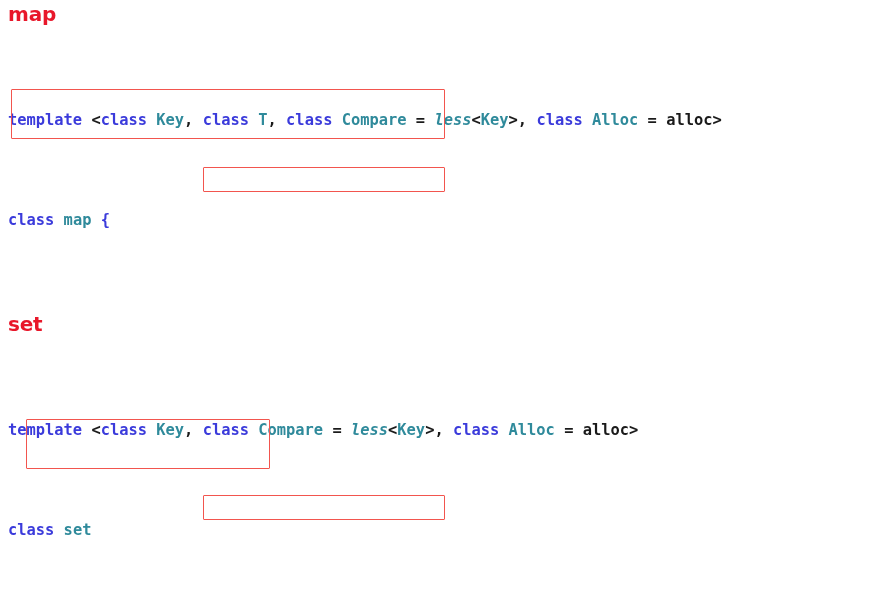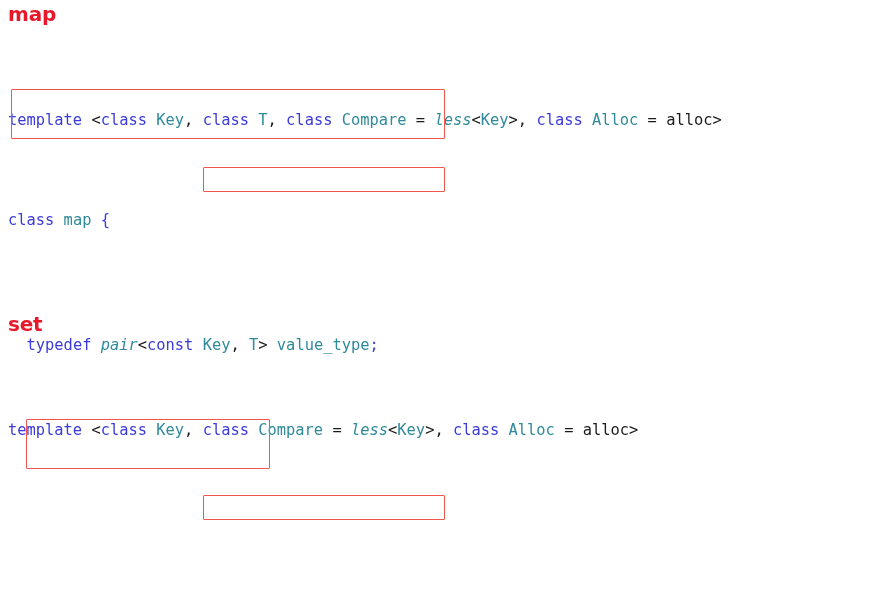--- a/index.html
+++ b/index.html
@@ -36,21 +36,21 @@
 
   .code {
     font-family: "DejaVu Sans Mono", monospace;
     font-size: 15.4px;
     line-height: 25px;
     white-space: pre;
     color: #1a1a1a;
     letter-spacing: 0px;
   }
 
-  .code .ln { display: block; height: 25px; white-space: pre; }
+  .code .ln { display: block; height: 25px; white-space: pre; font-weight: bold; }
 
   
   .kw   { color: #3b3bdb; }          
   .typ  { color: #2f8a9b; }
   .plain{ color: #1a1a1a; }          
   .em   { color: #2f8a9b; font-style: italic; }
   .pun  { color: #1a1a1a; }
   .semi { color: #3b3bdb; }
 
   
@@ -72,21 +72,20 @@
 
     <div class="heading">map</div>
 
     <div class="code" style="margin-top:7px;">
 
       <span class="ln"><span class="kw">template </span><span class="pun">&lt;</span><span class="kw">class</span><span class="typ"> Key</span><span class="pun">, </span><span class="kw">class</span><span class="typ"> T</span><span class="pun">, </span><span class="kw">class</span><span class="typ"> Compare </span><span class="pun">= </span><span class="em">less</span><span class="pun">&lt;</span><span class="typ">Key</span><span class="pun">&gt;, </span><span class="kw">class</span><span class="typ"> Alloc </span><span class="pun">= </span><span class="plain">alloc</span><span class="pun">&gt;</span></span>
 
       <span class="ln"><span class="kw">class</span><span class="typ"> map </span><span class="kw">{</span></span>
 
 
-      <span class="ln"><span class="plain">  </span><span class="kw">typedef</span><span class="em"> pair</span><span class="pun">&lt;</span><span class="kw">const</span><span class="typ"> Key</span><span class="pun">, </span><span class="typ">T</span><span class="pun">&gt; </span><span class="typ">value_type</span><span class="semi">;</span></span>
 
 
       
 
       
 
       
 
       
 
@@ -97,20 +96,21 @@
   <div class="redbox" style="left:203px; top:167px; width:242px; height:25px;"></div>
 
   <div class="section" style="left:8px; top:312px;">
 
     <div class="heading">set</div>
 
     <div class="code" style="margin-top:7px;">
 
       <span class="ln"><span class="kw">template </span><span class="pun">&lt;</span><span class="kw">class</span><span class="typ"> Key</span><span class="pun">, </span><span class="kw">class</span><span class="typ"> Compare </span><span class="pun">= </span><span class="em">less</span><span class="pun">&lt;</span><span class="typ">Key</span><span class="pun">&gt;, </span><span class="kw">class</span><span class="typ"> Alloc </span><span class="pun">= </span><span class="plain">alloc</span><span class="pun">&gt;</span></span>
 
+      <span class="ln"><span class="kw">class</span><span class="typ"> set</span></span>
 
       
 
       
 
       
 
       
 
       

